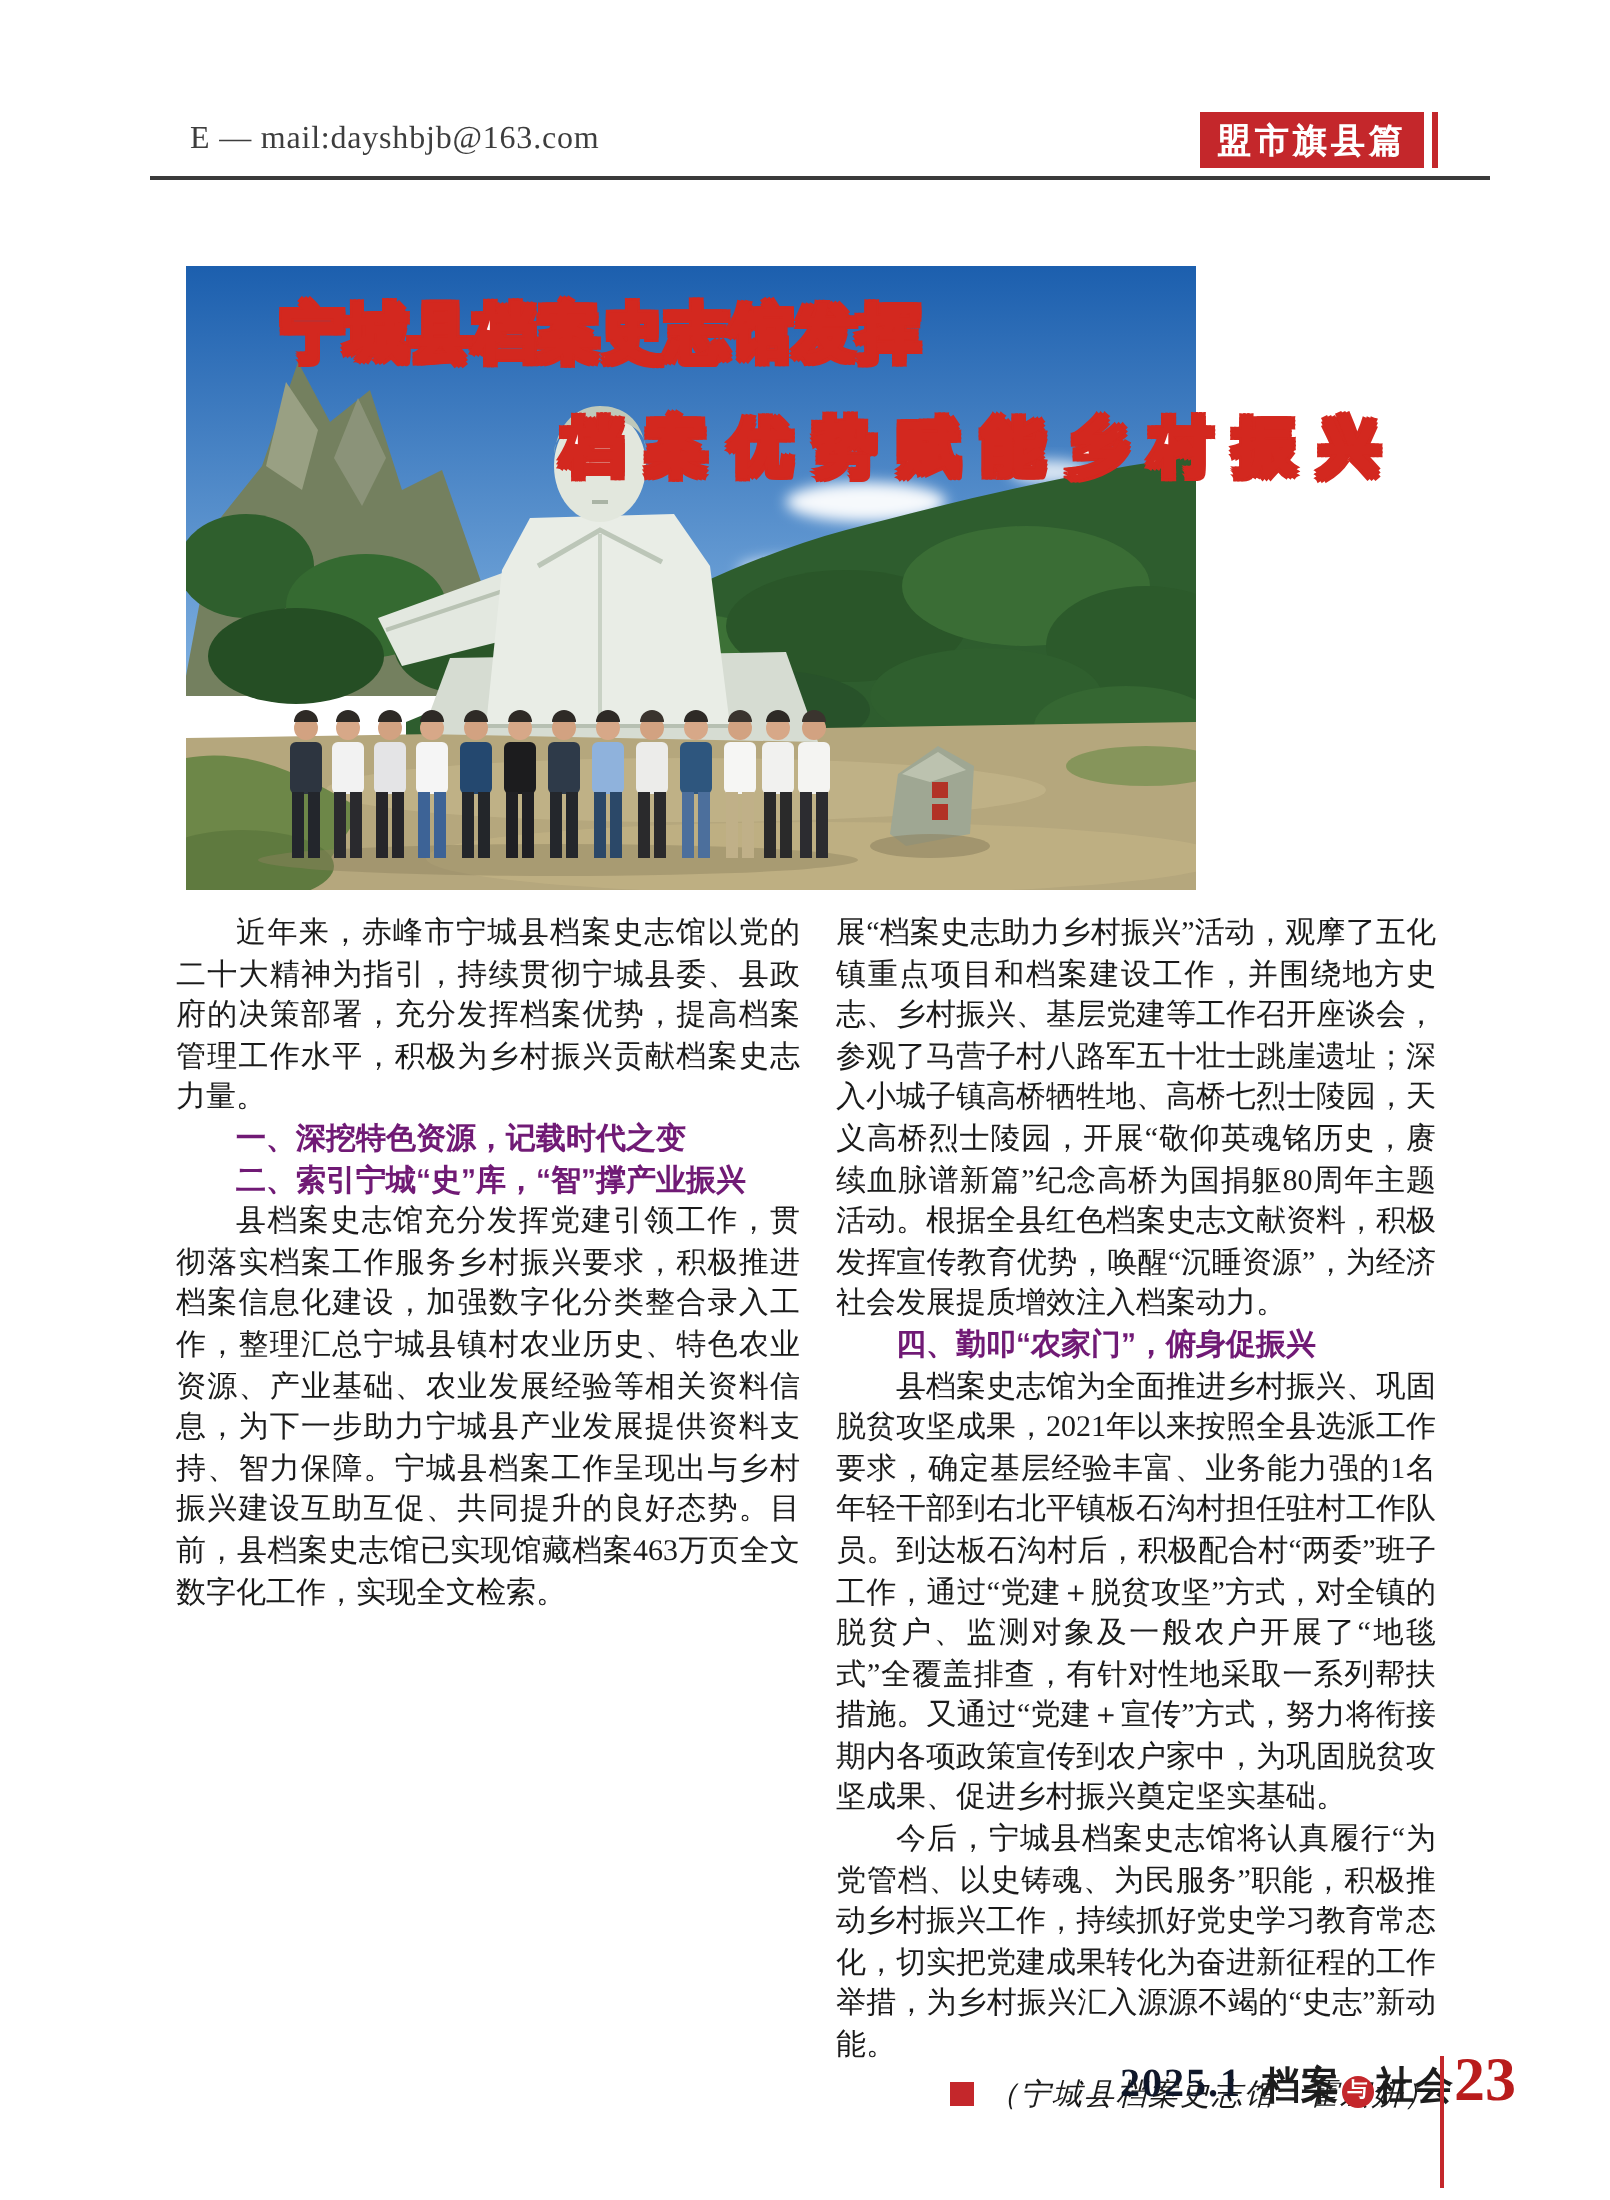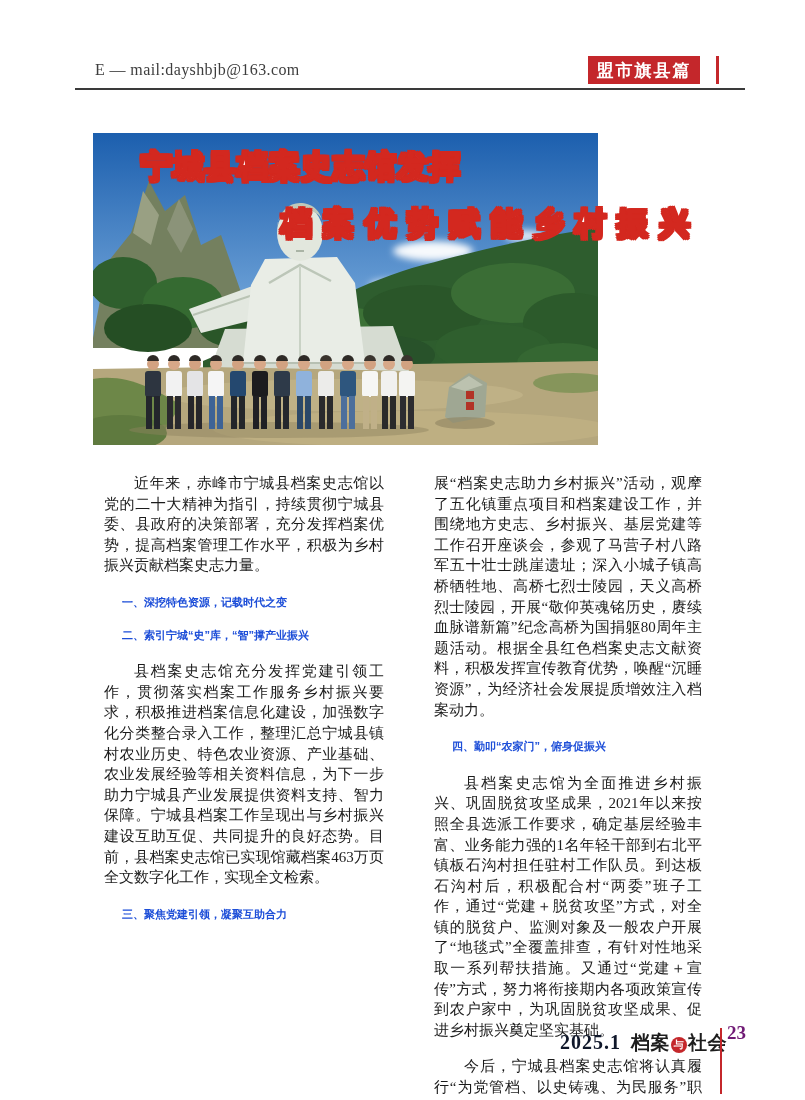--- a/index.html
+++ b/index.html
@@ -8,21 +8,21 @@
     background:#ffffff; overflow:hidden;
     font-family:"Liberation Serif","DejaVu Serif",serif;
     text-decoration:underline;
   }
   
   .email {
     position:absolute; left:95px; top:61px;
     font-size:16px; color:#3d3d3d; letter-spacing:0.4px;
   }
   .badge {
-    position:absolute; left:588px; top:56px; width:112px; height:28px;
+    position:absolute; left:600px; top:56px; width:112px; height:28px;
     background:#c4272b; color:#ffffff;
     font-family:"Liberation Sans","DejaVu Sans",sans-serif;
     font-weight:bold; font-size:17px; letter-spacing:2px;
     display:flex; align-items:center; justify-content:center;
   }
   .badge-bar { position:absolute; left:716px; top:56px; width:3px; height:28px; background:#c4272b; }
   .header-rule { position:absolute; left:75px; top:88px; width:670px; height:2px; background:#3a3a3a; }
 
   
   .photo { position:absolute; left:93px; top:133px; width:505px; height:312px; }
@@ -41,26 +41,26 @@
   .title-line2 { left:281px; top:203px; letter-spacing:11px; }
 
   
   .col {
     position:absolute; top:457px;
     font-size:15px; line-height:20.6px; color:#1b1b1b;
     text-align:justify;
   }
   .col-left  { left:88px;  width:312px; }
   .col-right { left:418px; width:300px; }
-  .col p { margin:16px; text-indent:2em; }
+  .col p { margin:0; text-indent:2em; }
   .col p.cont { text-indent:0; }
   .col .sec {
-    margin:12px; color:#1d4ed8; text-indent:2em;
-    font-family:"Liberation Sans","DejaVu Sans",sans-serif;
-    font-weight:bold; font-size:11px; line-height:20.6px;
+    margin:0; color:#701a75; text-indent:2em;
+    font-family:"Liberation Sans","DejaVu Sans",sans-serif;
+    font-weight:bold; font-size:15px; line-height:20.6px;
   }
   .byline { margin-top:4px; text-align:right; font-style:italic; letter-spacing:1px; }
   .byline .sq { display:inline-block; width:12px; height:12px; background:#c4272b; margin-right:7px; vertical-align:-1px; }
 
   
   .footer-issue {
     position:absolute; left:560px; top:1031px;
     font-weight:bold; font-size:20px; color:#0f172a; letter-spacing:1px;
   }
   .footer-logo {
@@ -70,21 +70,21 @@
   }
   .footer-logo .amp {
     display:inline-block; width:16px; height:16px; line-height:16px;
     background:#c4272b; color:#ffffff; border-radius:50%;
     font-size:10px; font-weight:bold; text-align:center; vertical-align:1px;
     margin:0 1px;
   }
   .footer-vline { position:absolute; left:720px; top:1028px; width:2px; height:66px; background:#c4272b; }
   .footer-page {
     position:absolute; left:727px; top:1022px;
-    font-weight:bold; font-size:19px; color:#701a75;
+    font-weight:bold; font-size:31px; color:#b91c1c;
   }
 </style>
 </head>
 <body>
 
 <div class="page">
 
   <div class="email">E — mail:dayshbjb@163.com</div>
   <div class="badge">盟市旗县篇</div>
   <div class="badge-bar"></div>
@@ -262,21 +262,20 @@
   </div>
 
   <div class="title-line title-line2">档案优势赋能乡村振兴</div>
   <div class="title-line title-line1">宁城县档案史志馆发挥</div>
 
   <div class="col col-left">
     <p>近年来，赤峰市宁城县档案史志馆以党的二十大精神为指引，持续贯彻宁城县委、县政府的决策部署，充分发挥档案优势，提高档案管理工作水平，积极为乡村振兴贡献档案史志力量。</p>
     <p class="sec">一、深挖特色资源，记载时代之变</p>
     <p class="sec">二、索引宁城“史”库，“智”撑产业振兴</p>
     <p>县档案史志馆充分发挥党建引领工作，贯彻落实档案工作服务乡村振兴要求，积极推进档案信息化建设，加强数字化分类整合录入工作，整理汇总宁城县镇村农业历史、特色农业资源、产业基础、农业发展经验等相关资料信息，为下一步助力宁城县产业发展提供资料支持、智力保障。宁城县档案工作呈现出与乡村振兴建设互助互促、共同提升的良好态势。目前，县档案史志馆已实现馆藏档案463万页全文数字化工作，实现全文检索。</p>
-    <p class="sec">三、聚焦党建引领，凝聚互助合力</p>
   </div>
 
   <div class="col col-right">
     <p class="cont">展“档案史志助力乡村振兴”活动，观摩了五化镇重点项目和档案建设工作，并围绕地方史志、乡村振兴、基层党建等工作召开座谈会，参观了马营子村八路军五十壮士跳崖遗址；深入小城子镇高桥牺牲地、高桥七烈士陵园，天义高桥烈士陵园，开展“敬仰英魂铭历史，赓续血脉谱新篇”纪念高桥为国捐躯80周年主题活动。根据全县红色档案史志文献资料，积极发挥宣传教育优势，唤醒“沉睡资源”，为经济社会发展提质增效注入档案动力。</p>
     <p class="sec">四、勤叩“农家门”，俯身促振兴</p>
     <p>县档案史志馆为全面推进乡村振兴、巩固脱贫攻坚成果，2021年以来按照全县选派工作要求，确定基层经验丰富、业务能力强的1名年轻干部到右北平镇板石沟村担任驻村工作队员。到达板石沟村后，积极配合村“两委”班子工作，通过“党建＋脱贫攻坚”方式，对全镇的脱贫户、监测对象及一般农户开展了“地毯式”全覆盖排查，有针对性地采取一系列帮扶措施。又通过“党建＋宣传”方式，努力将衔接期内各项政策宣传到农户家中，为巩固脱贫攻坚成果、促进乡村振兴奠定坚实基础。</p>
     <p>今后，宁城县档案史志馆将认真履行“为党管档、以史铸魂、为民服务”职能，积极推动乡村振兴工作，持续抓好党史学习教育常态化，切实把党建成果转化为奋进新征程的工作举措，为乡村振兴汇入源源不竭的“史志”新动能。</p>
     <div class="byline">
       <span class="sq"></span><span>（宁城县档案史志馆　霍宏妍）</span>
     </div>

